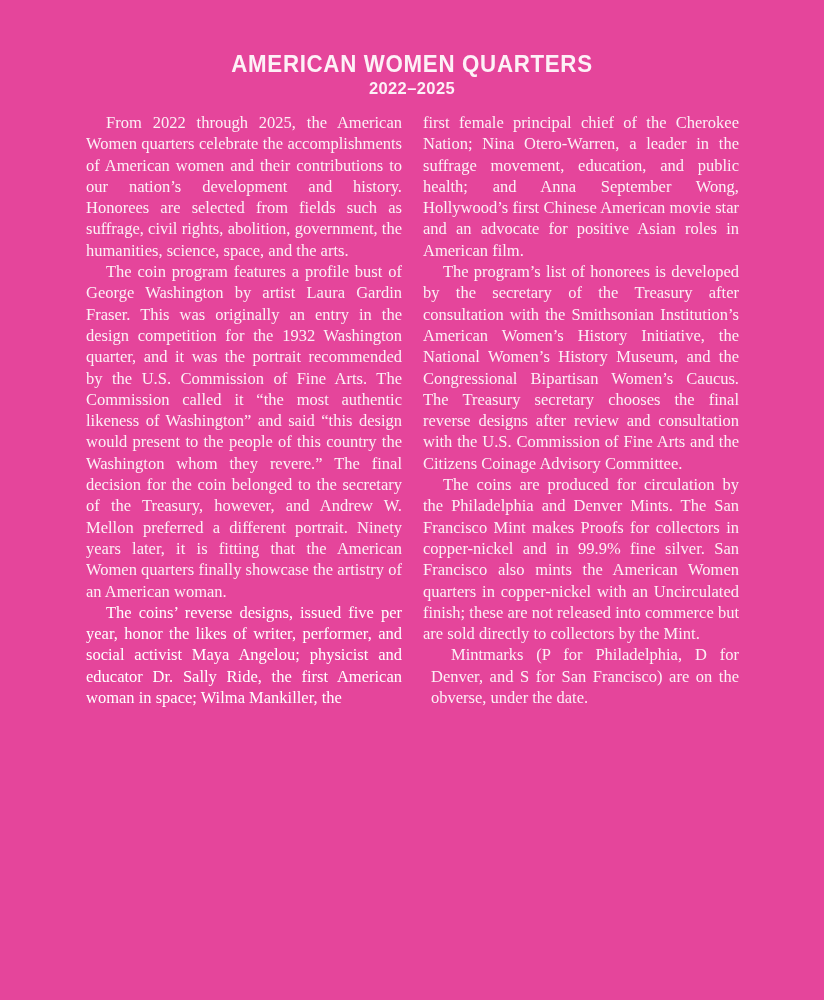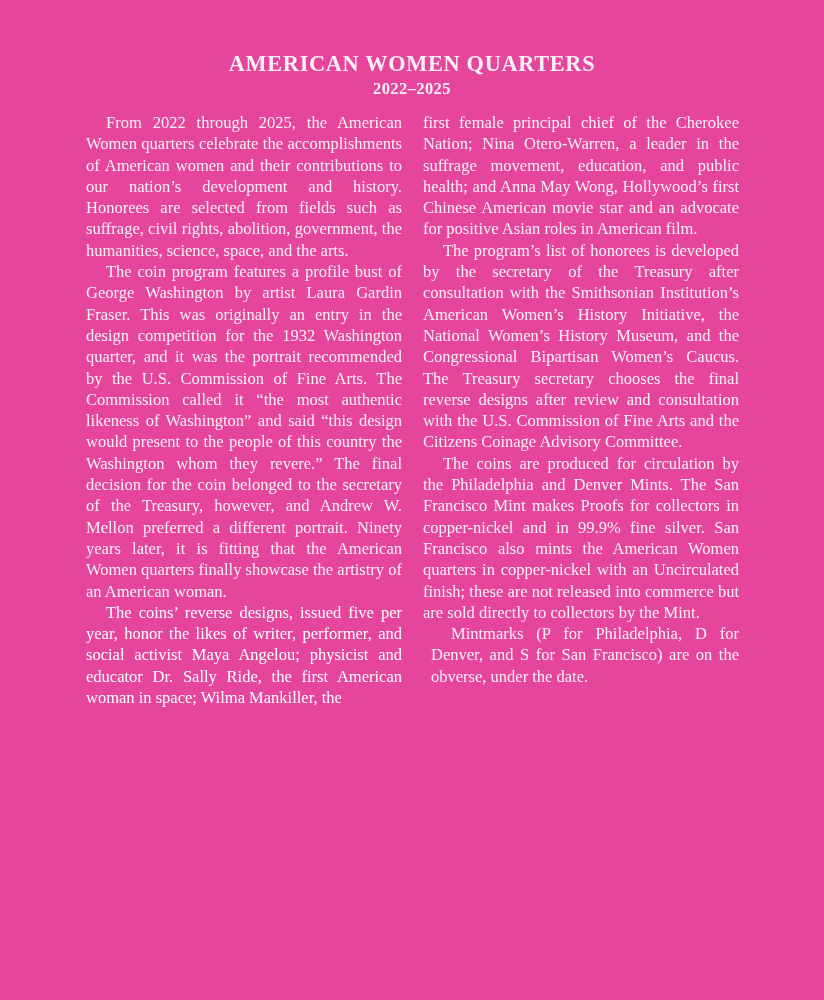--- a/index.html
+++ b/index.html
@@ -20,21 +20,21 @@
     position: relative;
     width: 824px;
     height: 1000px;
     box-sizing: border-box;
   }
 
   
   .header {
     padding-top: 52px;
     text-align: center;
-    font-family: Liberation Serif, serif;
+    font-family: Liberation Sans, sans-serif;
   }
 
   .header-title {
     font-size: 23px;
     font-weight: bold;
     letter-spacing: 0.7px;
     color: #fdf1f7;
     line-height: 1.05;
     transform: scaleX(0.97);
     transform-origin: center;
@@ -93,21 +93,21 @@
 
   <div class="columns">
 
     <div class="column">
       <p style="color: rgb(252, 240, 246);">From 2022 through 2025, the American Women quarters celebrate the accomplishments of American women and their contributions to our nation’s development and history. Honorees are selected from fields such as suffrage, civil rights, abolition, government, the humanities, science, space, and the arts.</p>
       <p style="color: rgb(252, 240, 246);">The coin program features a profile bust of George Washington by artist Laura Gardin Fraser. This was originally an entry in the design competition for the 1932 Washington quarter, and it was the portrait recommended by the U.S. Commission of Fine Arts. The Commission called it “the most authentic likeness of Washington” and said “this design would present to the people of this country the Washington whom they revere.” The final decision for the coin belonged to the secretary of the Treasury, however, and Andrew W. Mellon preferred a different portrait. Ninety years later, it is fitting that the American Women quarters finally showcase the artistry of an American woman.</p>
       <p style="color: #ffffff;">The coins’ reverse designs, issued five per year, honor the likes of writer, performer, and social activist Maya Angelou; physicist and educator Dr. Sally Ride, the first American woman in space; Wilma Mankiller, the</p>
     </div>
 
     <div class="column">
-      <p class="no-indent" style="color: rgb(252, 240, 246);">first female principal chief of the Cherokee Nation; Nina Otero-Warren, a leader in the suffrage movement, education, and public health; and Anna May Wong, Hollywood’s first Chinese American movie star and an advocate for positive Asian roles in American film.</p>
+      <p class="no-indent" style="color: rgb(252, 240, 246);">first female principal chief of the Cherokee Nation; Nina Otero-Warren, a leader in the suffrage movement, education, and public health; and Anna September Wong, Hollywood’s first Chinese American movie star and an advocate for positive Asian roles in American film.</p>
       <p style="color: rgb(252, 240, 246);">The program’s list of honorees is developed by the secretary of the Treasury after consultation with the Smithsonian Institution’s American Women’s History Initiative, the National Women’s History Museum, and the Congressional Bipartisan Women’s Caucus. The Treasury secretary chooses the final reverse designs after review and consultation with the U.S. Commission of Fine Arts and the Citizens Coinage Advisory Committee.</p>
       <p style="color: rgb(252, 240, 246);">The coins are produced for circulation by the Philadelphia and Denver Mints. The San Francisco Mint makes Proofs for collectors in copper-nickel and in 99.9% fine silver. San Francisco also mints the American Women quarters in copper-nickel with an Uncirculated finish; these are not released into commerce but are sold directly to collectors by the Mint.</p>
       <p style="color: rgb(252, 240, 246); margin-left: 8px;">Mintmarks (P for Philadelphia, D for Denver, and S for San Francisco) are on the obverse, under the date.</p>
     </div>
 
   </div>
 
 </div>
 
 </body></html>

